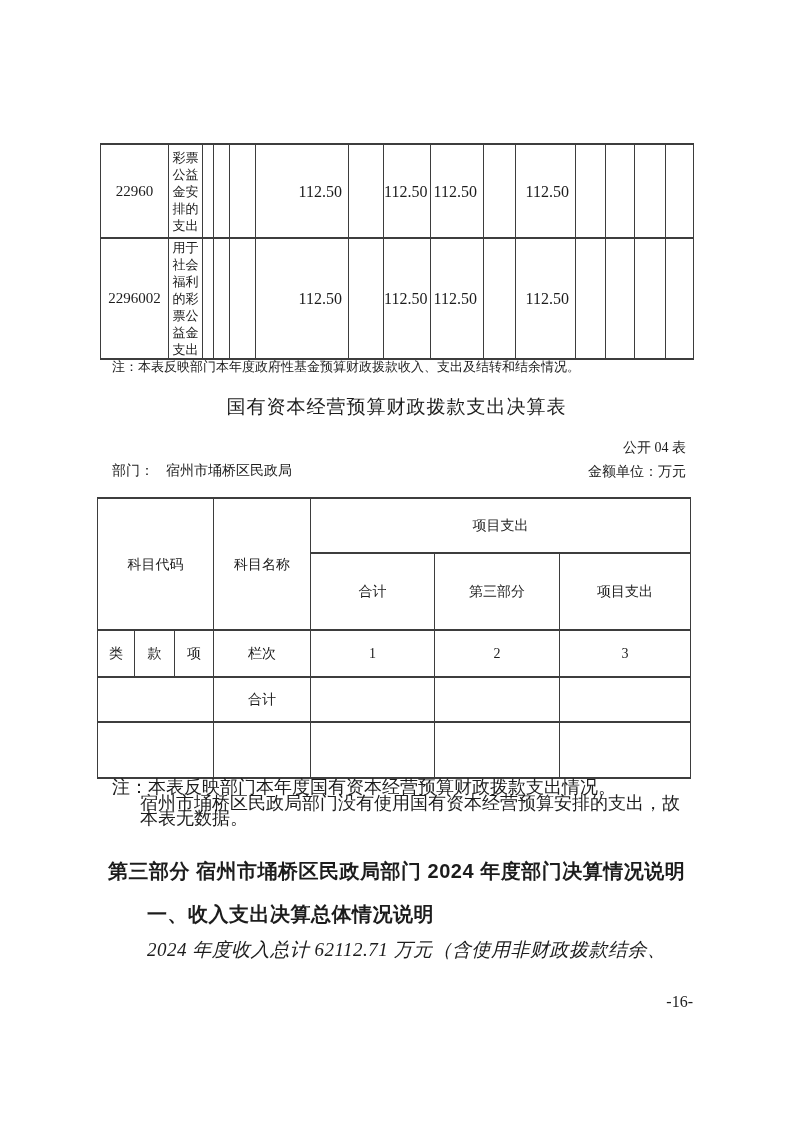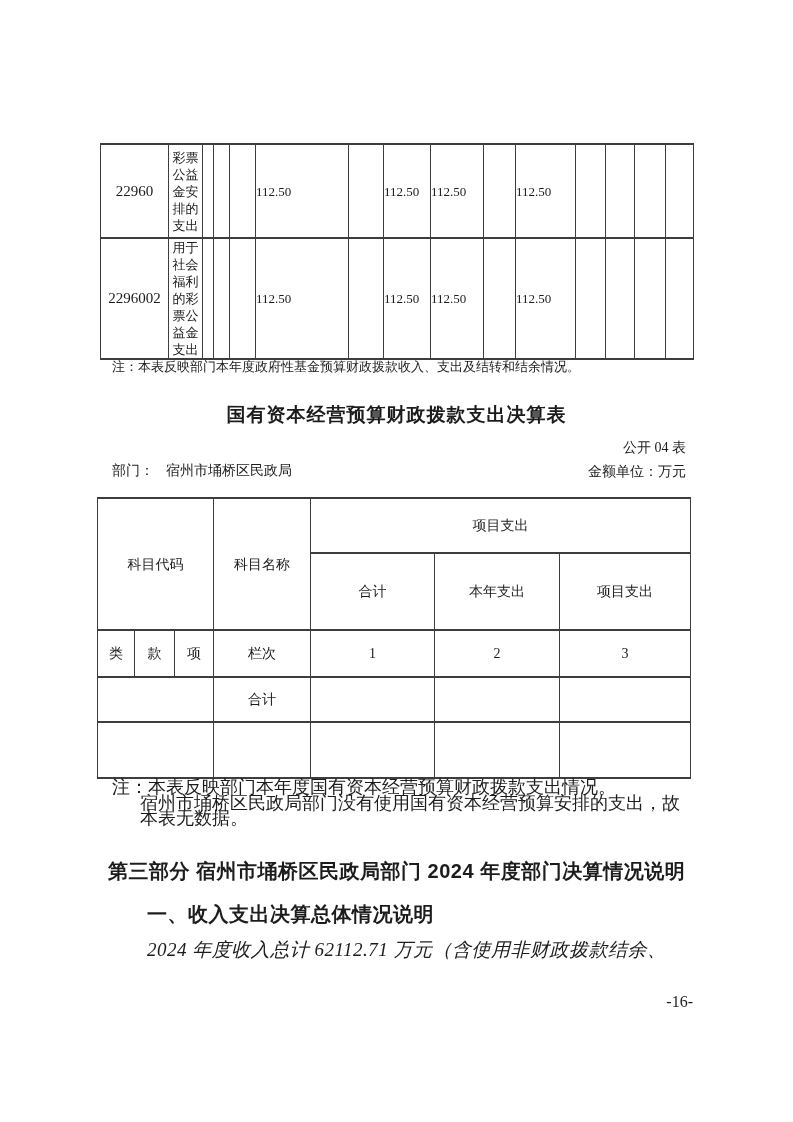--- a/index.html
+++ b/index.html
@@ -22,35 +22,35 @@
     font-size:13px;line-height:17px;
   }
   
   .t1{position:absolute;left:100px;top:143px;width:593px;}
   .t1 td{border-left-width:1px;border-right-width:1px;}
   .t1 .name-cell{
     word-break:break-all;
     padding:0 3px;
     font-size:13px;line-height:17px;
   }
-  .t1 .num-cell{text-align:left;padding-right:6px;font-size:13px;}
+  .t1 .num-cell{text-align:right;padding-right:6px;font-size:16px;}
   .t1 .code-cell{font-size:15px;}
   
   .t2{position:absolute;left:97px;top:497px;width:593px;font-size:14px;}
   .t2 td{font-size:14px;}
   
   .note1{
     position:absolute;left:112px;top:359px;width:570px;
     font-size:13px;line-height:16px;
   }
   .doc-title{
     position:absolute;left:100px;top:394px;width:593px;
     text-align:center;
     font-family:"Liberation Sans","DejaVu Sans",sans-serif;
-    font-weight:bold;font-size:19px;letter-spacing:1px;margin-top:8px;
+    font-weight:normal;font-size:19px;letter-spacing:1px;
   }
   .right-labels{
     position:absolute;left:380px;top:439px;width:306px;
     text-align:right;font-size:14px;
   }
   .dept-line{position:absolute;left:112px;top:462px;font-size:14px;}
   .dept-line .dept-name{margin-left:12px;}
   .unit-label{position:absolute;left:380px;top:463px;width:306px;text-align:right;font-size:14px;}
   .note2{
     position:absolute;left:112px;top:780px;width:580px;
@@ -159,21 +159,21 @@
       <col style="width:131px">
     </colgroup>
     <tbody>
         <tr style="height:55px">
       <td colspan="3" rowspan="2">科目代码</td>
       <td rowspan="2">科目名称</td>
       <td colspan="3">项目支出</td>
     </tr>
     <tr style="height:77px">
       <td>合计</td>
-      <td>本年支出</td>
+      <td>第三部分</td>
       <td>项目支出</td>
     </tr>
     <tr style="height:47px">
       <td>类</td>
       <td>款</td>
       <td>项</td>
       <td>栏次</td>
       <td>1</td>
       <td>2</td>
       <td>3</td>

